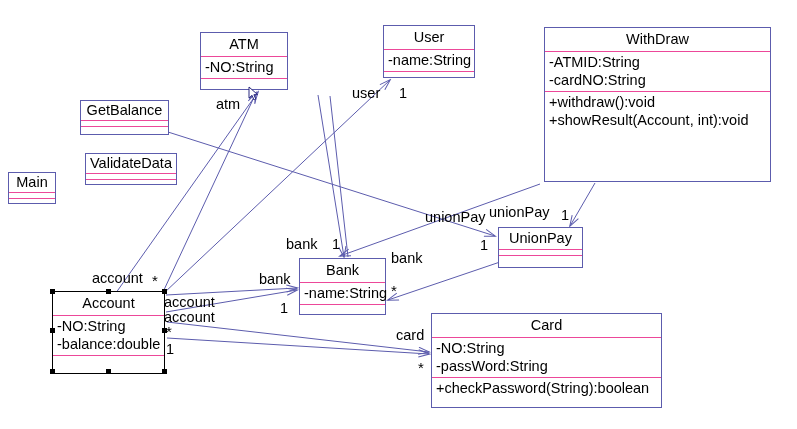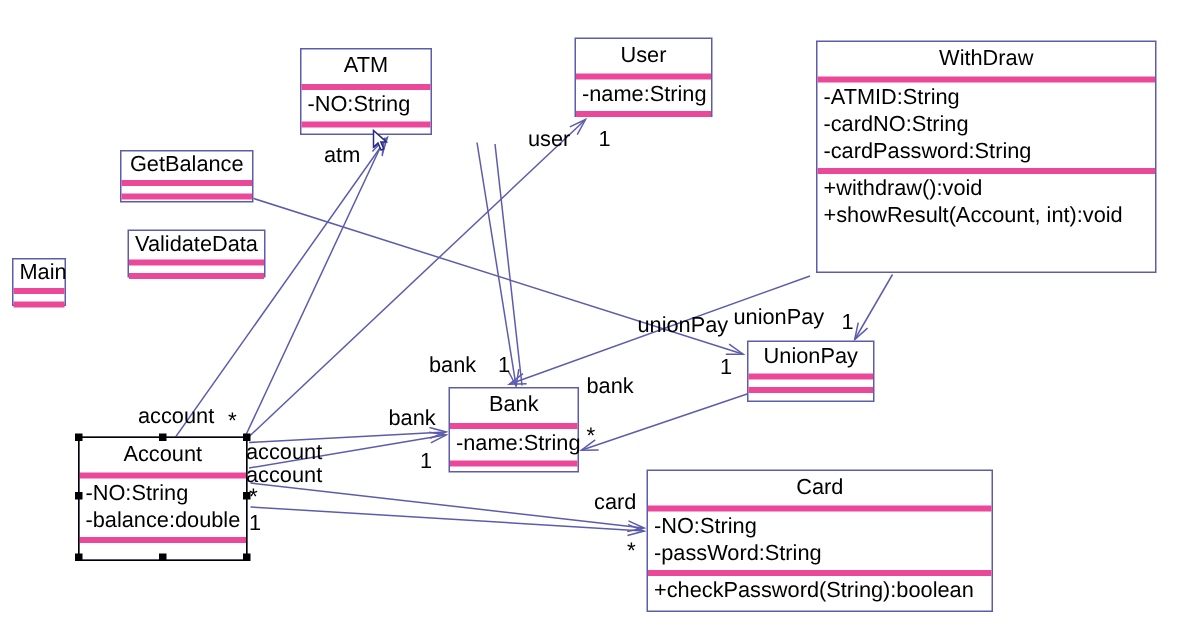--- a/index.html
+++ b/index.html
@@ -4,21 +4,21 @@
 <style>
   html,body{margin:0;padding:0;background:#ffffff;}
   body{width:797px;height:429px;overflow:hidden;
        font-family:"Liberation Sans","DejaVu Sans",sans-serif;}
   #canvas{position:relative;width:797px;height:429px;background:#fff;}
   #wires{position:absolute;left:0;top:0;width:797px;height:429px;}
   .uml{position:absolute;box-sizing:border-box;background:#fff;
        border:1px solid #5c5cad;}
   .uml .name{text-align:center;font-size:14.5px;color:#000;
              padding:3px 6px 3px 6px;line-height:17px;white-space:nowrap;}
-  .uml .sep{border-top:4px solid #ec4899;}
+  .uml .sep{border-top:1px solid #ec4899;}
   .uml .compart{padding:1px 4px 2px 4px;}
   .uml .attr{font-size:14.5px;color:#000;line-height:18px;white-space:nowrap;}
   .uml .empty{height:5px;}
   .lbl{position:absolute;font-size:14.5px;color:#000;white-space:nowrap;
        line-height:16px;background:transparent;}
   .mult{position:absolute;font-size:14.5px;color:#000;white-space:nowrap;line-height:16px;}
   .star{position:absolute;font-size:15px;color:#000;line-height:10px;}
   .handle{position:absolute;width:5px;height:5px;background:#000;}
   .selbox{position:absolute;border:1px solid #000;box-sizing:border-box;}
   .cursor{position:absolute;width:12px;height:16px;}
@@ -75,35 +75,34 @@
       <div class="attr">-name:String</div>
     </div>
     <div class="sep empty"></div>
   </div>
 
   <div class="uml" style="left:544px;top:27px;width:227px;height:155px;">
     <div class="name">WithDraw</div>
     <div class="sep compart">
       <div class="attr">-ATMID:String</div>
       <div class="attr">-cardNO:String</div>
-      <div class="attr">-cardPassword:String</div>
     </div>
     <div class="sep compart">
       <div class="attr">+withdraw():void</div>
       <div class="attr">+showResult(Account, int):void</div>
     </div>
   </div>
 
   <div class="uml" style="left:80px;top:100px;width:89px;height:35px;">
     <div class="name" style="padding:1px 5px 1px 5px;text-align:center;">GetBalance</div>
     <div class="sep empty"></div>
     <div class="sep empty"></div>
   </div>
 
-  <div class="uml" style="left:8px;top:172px;width:36px;height:32px;">
+  <div class="uml" style="left:8px;top:172px;width:48px;height:32px;">
     <div class="name" style="padding:1px 4px 1px 4px;">Main</div>
     <div class="sep empty"></div>
     <div class="sep empty"></div>
   </div>
 
   <div class="uml" style="left:85px;top:153px;width:92px;height:32px;">
     <div class="name" style="padding:1px 4px 1px 4px;">ValidateData</div>
     <div class="sep empty"></div>
     <div class="sep empty"></div>
   </div>

